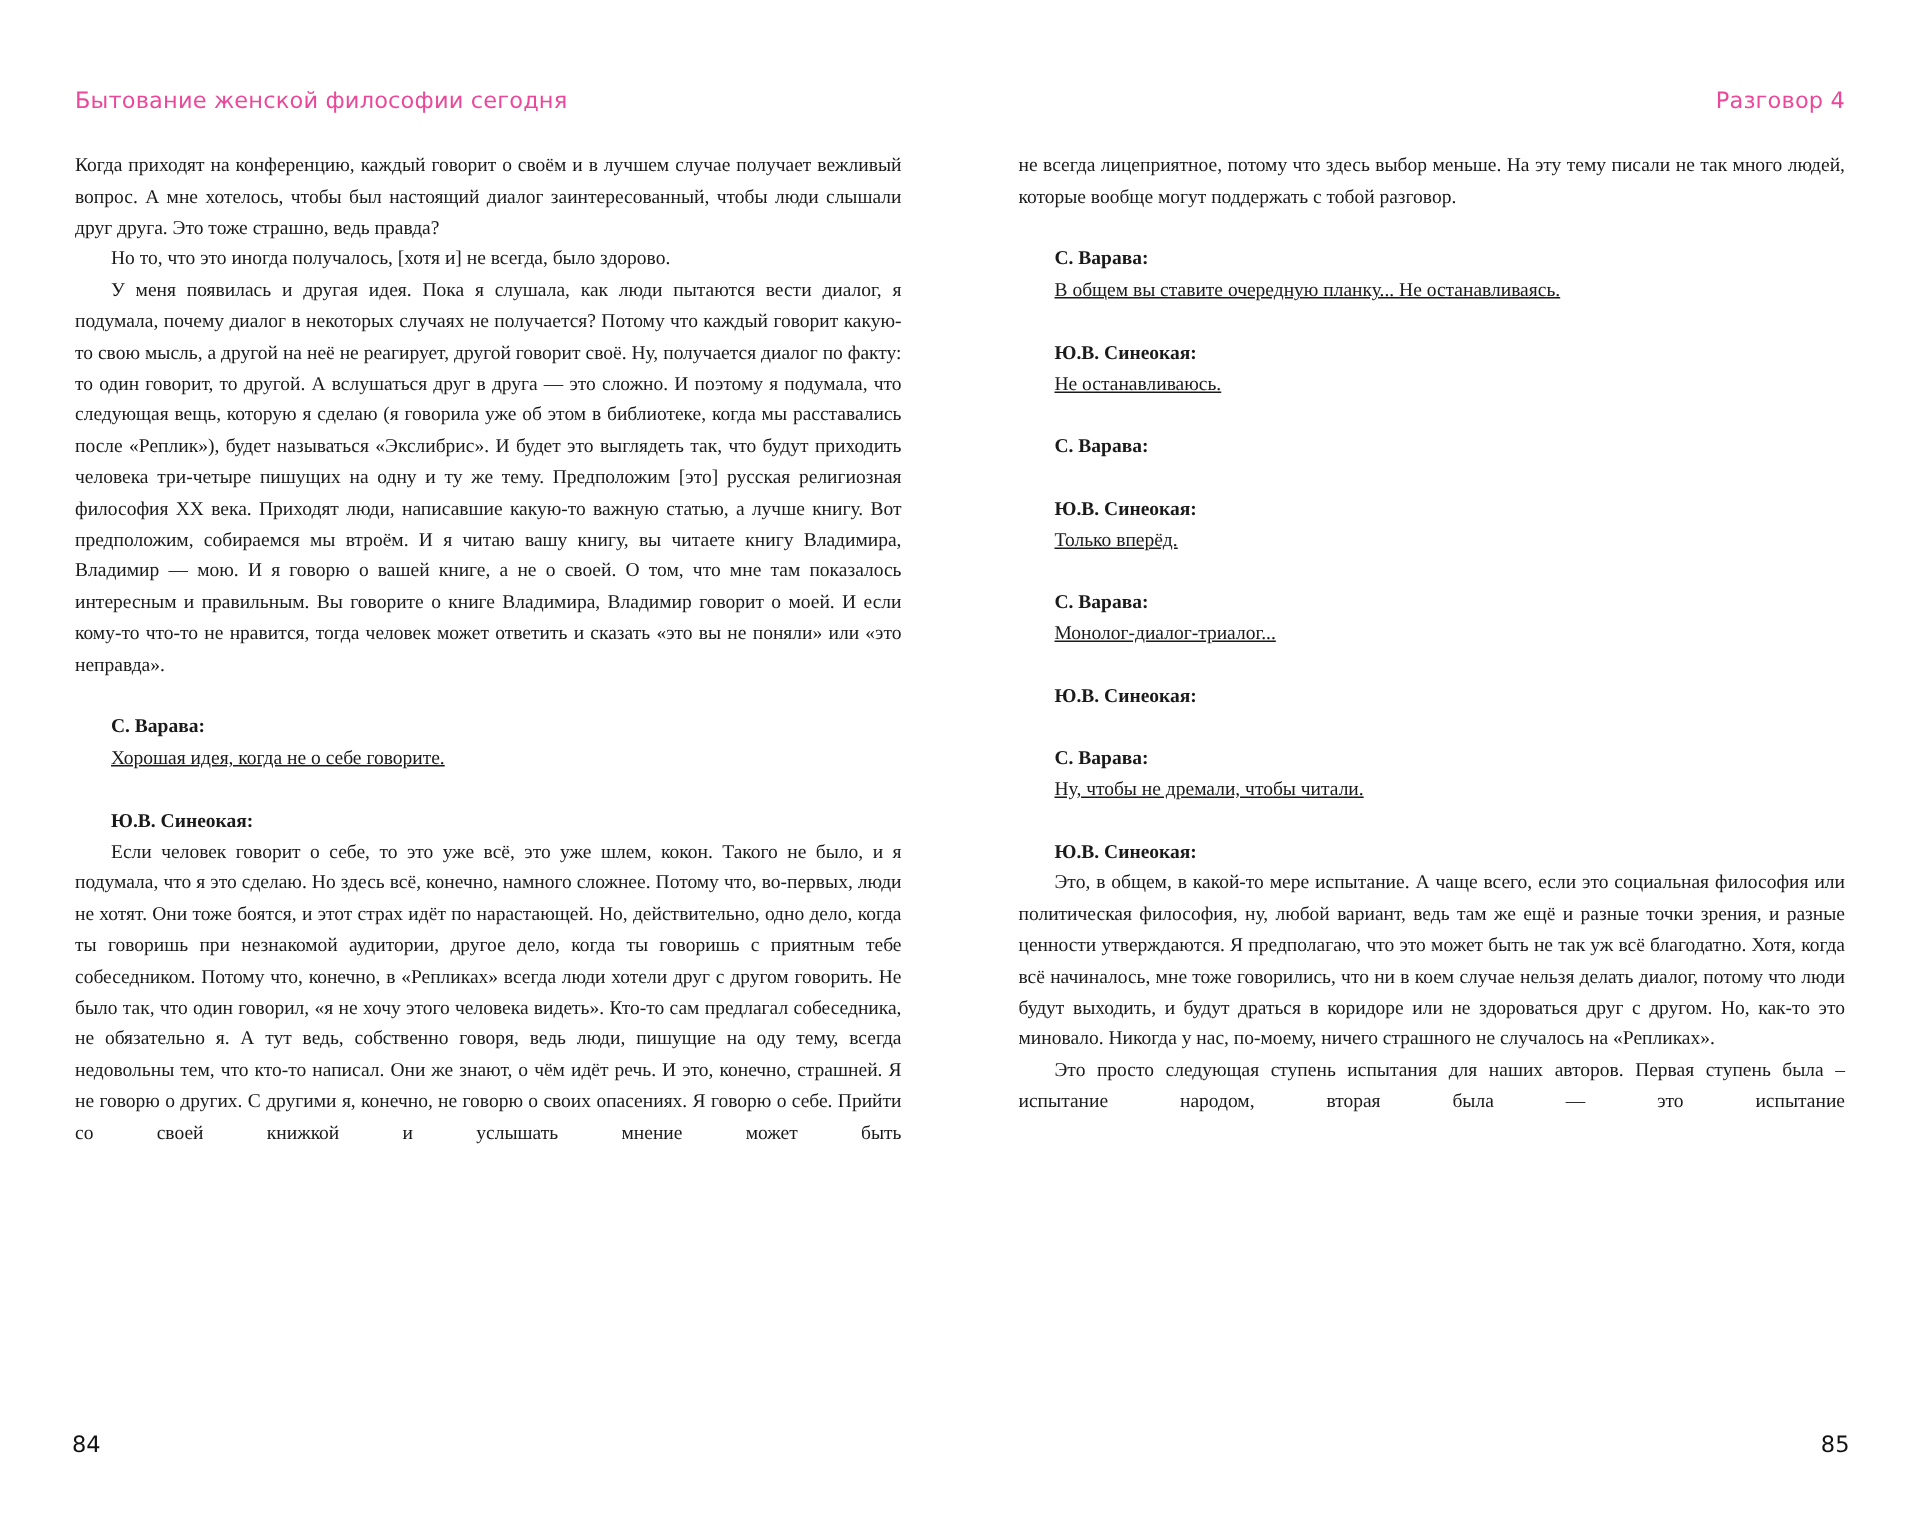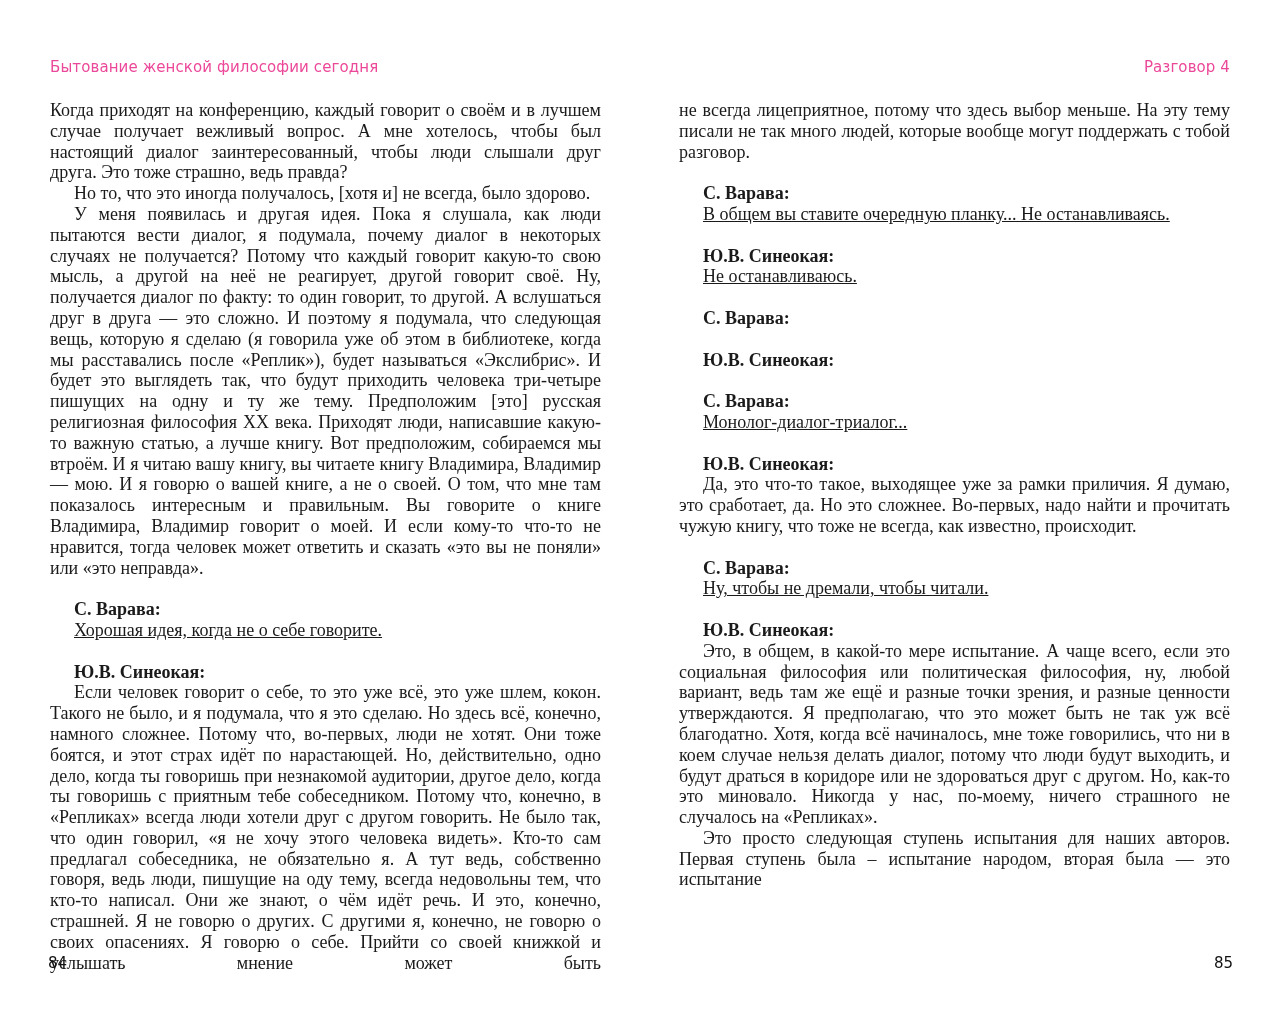--- a/index.html
+++ b/index.html
@@ -6,21 +6,21 @@
   body { width:1280px; height:1024px; background:#ffffff; position:relative; overflow:hidden; color:#1a1a1a; }
   .page { position:absolute; top:0; width:551px; height:1024px; }
   .page.left { left:50px; }
   .page.right { left:679px; }
   .running-head { position:absolute; top:58px; font-family:"DejaVu Sans", sans-serif; font-size:15px; letter-spacing:0.1px; color:#ec4899; white-space:nowrap; }
   .left .running-head { left:0; }
   .right .running-head { right:0; }
   .folio { position:absolute; top:954px; font-family:"DejaVu Sans", sans-serif; font-size:15px; color:#111; }
   .left .folio { left:-2px; }
   .right .folio { right:-3px; }
-  .body { position:absolute; top:100px; left:0; width:551px; font-family:"Liberation Serif", "DejaVu Serif", serif; font-size:18px; line-height:20.8px; text-align:justify; hyphens:manual; }
+  .body { position:absolute; top:100px; left:0; width:551px; font-family:"Liberation Serif", "DejaVu Serif", serif; font-size:13px; line-height:20.8px; text-align:justify; hyphens:manual; }
   .body p { margin:0; }
   .body p.indent { text-indent:24px; }
   .body p.noindent { text-indent:0; }
   .speaker { font-weight:bold; padding-left:24px; margin-top:20.8px !important;font-family:Liberation Serif, serif; }
   .reply { padding-left:24px; text-align:left;text-decoration:underline; }
   .last-justify { text-align-last:justify; }
 </style>
 </head>
 <body>
 
@@ -41,24 +41,24 @@
 <div class="page right">
   <div class="running-head">Разговор 4</div>
   <div class="body">
     <p class="noindent">не всегда лицеприятное, потому что здесь выбор меньше. На эту тему писали не так много людей, которые вообще могут поддержать с тобой разговор.</p>
     <p class="speaker">С. Варава:</p>
     <p class="reply">В общем вы ставите очередную планку... Не останавливаясь.</p>
     <p class="speaker">Ю.В. Синеокая:</p>
     <p class="reply">Не останавливаюсь.</p>
     <p class="speaker">С. Варава:</p>
     <p class="speaker">Ю.В. Синеокая:</p>
+    <p class="reply">Только вперёд.</p>
     <p class="speaker">С. Варава:</p>
     <p class="reply">Монолог-диалог-триалог...</p>
     <p class="speaker">Ю.В. Синеокая:</p>
-    <p class="indent">Да, это что-то такое, выходящее уже за рамки приличия. Я думаю, это сработает, да. Но это сложнее. Во-первых, надо найти и прочитать чужую книгу, что тоже не всегда, как известно, происходит.</p>
     <p class="speaker">С. Варава:</p>
     <p class="reply">Ну, чтобы не дремали, чтобы читали.</p>
     <p class="speaker">Ю.В. Синеокая:</p>
     <p class="indent">Это, в общем, в какой-то мере испытание. А чаще всего, если это социальная философия или политическая философия, ну, любой вариант, ведь там же ещё и разные точки зрения, и разные ценности утверждаются. Я предполагаю, что это может быть не так уж всё благодатно. Хотя, когда всё начиналось, мне тоже говорились, что ни в коем случае нельзя делать диалог, потому что люди будут выходить, и будут драться в коридоре или не здороваться друг с другом. Но, как-то это миновало. Никогда у нас, по-моему, ничего страшного не случалось на «Репликах».</p>
     <p class="indent last-justify">Это просто следующая ступень испытания для наших авторов. Первая ступень была – испытание народом, вторая была — это испытание</p>
   </div>
   <div class="folio">85</div>
 </div>
 
 </body></html>

